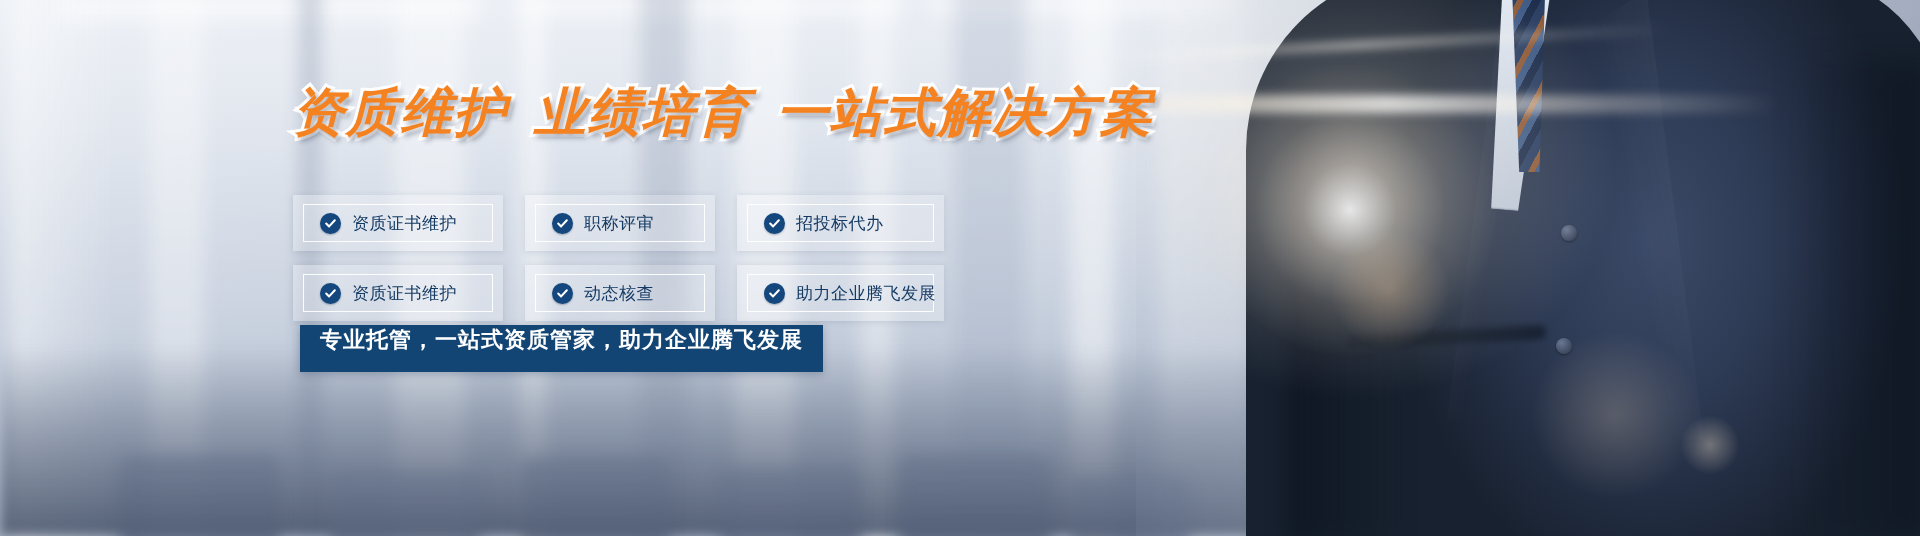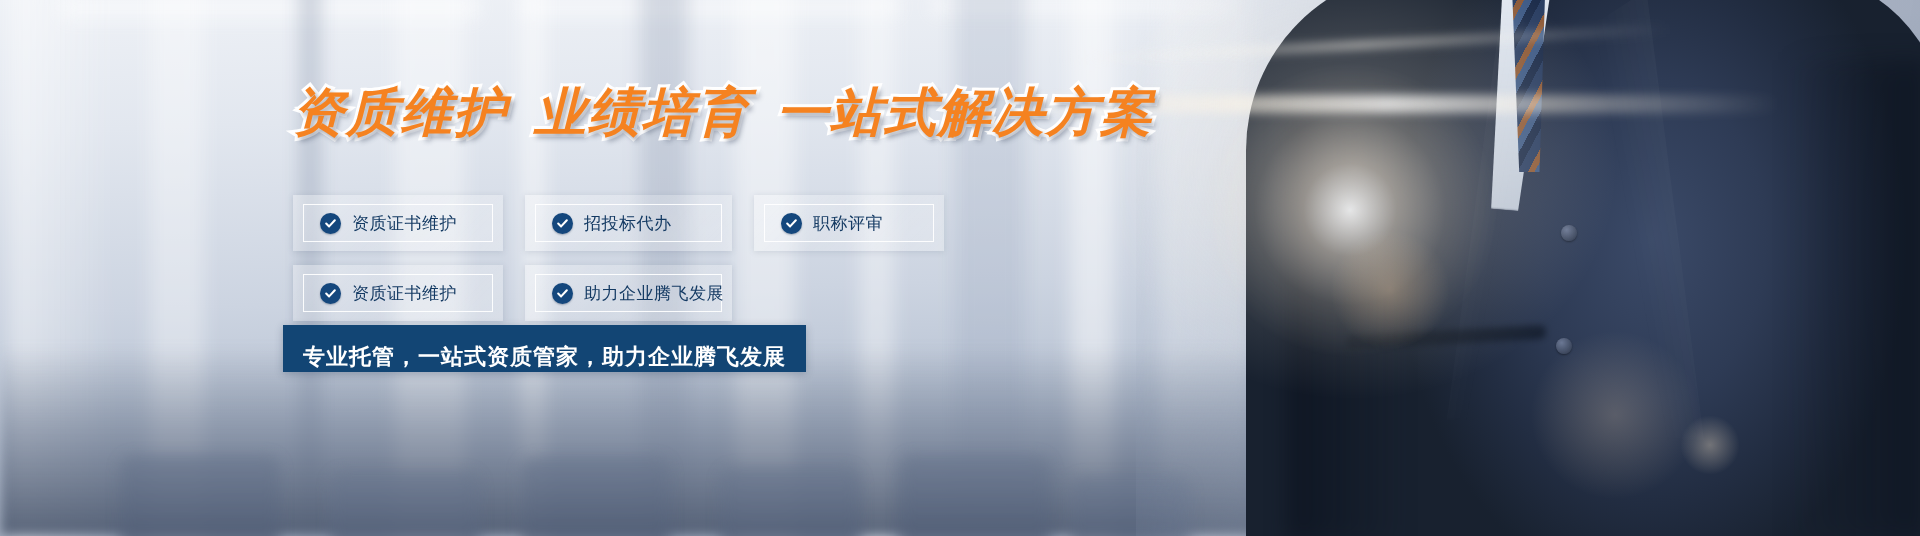--- a/index.html
+++ b/index.html
@@ -142,24 +142,24 @@
     flex:0 0 auto;margin-right:11px;
     box-shadow:0 1px 2px rgba(20,40,70,.35);
   }
   .check svg{display:block;}
   .flabel{
     font-family:Liberation Serif, serif;
     font-size:17px;color:#143a63;white-space:nowrap;letter-spacing:.5px;
   }
 
   .tagline{
-    position:absolute;left:283px;top:325px;
+    position:absolute;left:300px;top:325px;
     height:47px;padding:0 20px;
     background:#124574;
-    display:flex;align-items:flex-end;
+    display:flex;align-items:flex-start;
     box-shadow:0 2px 8px rgba(30,50,80,.28);
   }
   .tagline span{
     font-family:"DejaVu Sans","Liberation Sans",sans-serif;
     font-size:22px;font-weight:bold;color:#ffffff;letter-spacing:1px;white-space:nowrap;
   }
 </style>
 </head>
 <body>
 
@@ -232,53 +232,63 @@
         <div class="fbox w1">
           <div class="inner">
             <span class="check">
               <svg width="13" height="13" viewBox="0 0 13 13">
                   <path d="M2.2 6.6 L5.1 9.4 L10.8 3.3" fill="none" stroke="#ffffff" stroke-width="2.1" stroke-linecap="round" stroke-linejoin="round"></path>
                 </svg>
             </span>
             <span class="flabel">资质证书维护</span>
           </div>
         </div>
+        <div class="fbox w2">
+          <div class="inner">
+            <span class="check">
+              <svg width="13" height="13" viewBox="0 0 13 13">
+                  <path d="M2.2 6.6 L5.1 9.4 L10.8 3.3" fill="none" stroke="#ffffff" stroke-width="2.1" stroke-linecap="round" stroke-linejoin="round"></path>
+                </svg>
+            </span>
+            <span class="flabel">职称评审</span>
+          </div>
+        </div>
         <div class="fbox w3">
           <div class="inner">
             <span class="check">
               <svg width="13" height="13" viewBox="0 0 13 13">
                   <path d="M2.2 6.6 L5.1 9.4 L10.8 3.3" fill="none" stroke="#ffffff" stroke-width="2.1" stroke-linecap="round" stroke-linejoin="round"></path>
                 </svg>
             </span>
             <span class="flabel">招投标代办</span>
-          </div>
-        </div>
-        <div class="fbox w2">
-          <div class="inner">
-            <span class="check">
-              <svg width="13" height="13" viewBox="0 0 13 13">
-                  <path d="M2.2 6.6 L5.1 9.4 L10.8 3.3" fill="none" stroke="#ffffff" stroke-width="2.1" stroke-linecap="round" stroke-linejoin="round"></path>
-                </svg>
-            </span>
-            <span class="flabel">职称评审</span>
           </div>
         </div>
       </div>
 
       <div class="frow">
         <div class="fbox w1">
           <div class="inner">
             <span class="check">
               <svg width="13" height="13" viewBox="0 0 13 13">
                   <path d="M2.2 6.6 L5.1 9.4 L10.8 3.3" fill="none" stroke="#ffffff" stroke-width="2.1" stroke-linecap="round" stroke-linejoin="round"></path>
                 </svg>
             </span>
             <span class="flabel">资质证书维护</span>
           </div>
         </div>
+        <div class="fbox w2">
+          <div class="inner">
+            <span class="check">
+              <svg width="13" height="13" viewBox="0 0 13 13">
+                  <path d="M2.2 6.6 L5.1 9.4 L10.8 3.3" fill="none" stroke="#ffffff" stroke-width="2.1" stroke-linecap="round" stroke-linejoin="round"></path>
+                </svg>
+            </span>
+            <span class="flabel">动态核查</span>
+          </div>
+        </div>
         <div class="fbox w3">
           <div class="inner">
             <span class="check">
               <svg width="13" height="13" viewBox="0 0 13 13">
                   <path d="M2.2 6.6 L5.1 9.4 L10.8 3.3" fill="none" stroke="#ffffff" stroke-width="2.1" stroke-linecap="round" stroke-linejoin="round"></path>
                 </svg>
             </span>
             <span class="flabel">助力企业腾飞发展</span>
           </div>
         </div>

